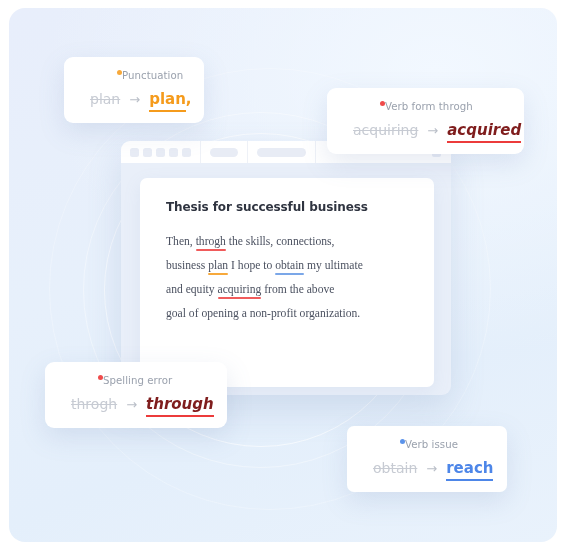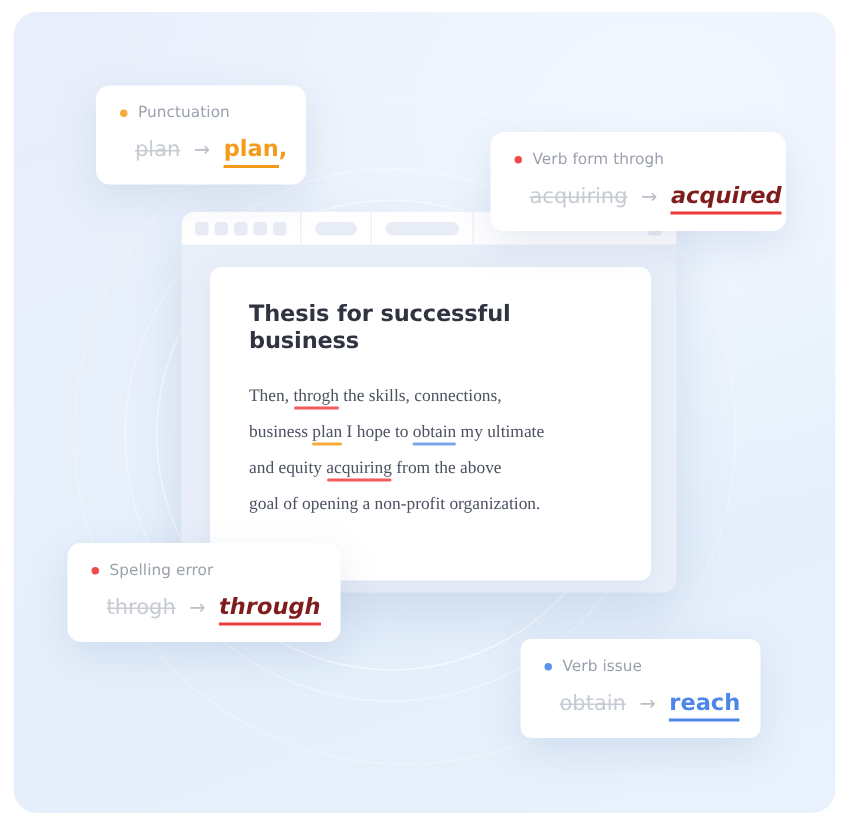--- a/index.html
+++ b/index.html
@@ -125,21 +125,21 @@
     width: 294px;
     height: 209px;
     background: #ffffff;
     border-radius: 7px;
     box-shadow: 0 5px 18px rgba(120,145,185,0.10);
     padding: 22px 26px 0 26px;
     box-sizing: border-box;
   }
   .doc-title {
     font-family: "DejaVu Sans", sans-serif;
-    font-size: 15px;
+    font-size: 12px;
     font-weight: bold;
     color: #2f3440;
     letter-spacing: -0.1px;
     margin: 0 0 16px 0;
   }
   .doc-body {
     font-size: 11.6px;
     color: #4b5160;
     line-height: 24px;
     margin: 0;
@@ -164,23 +164,22 @@
   .card {
     position: absolute;
     background: #ffffff;
     border-radius: 9px;
     box-shadow: 0 9px 26px rgba(105,130,175,0.17);
     box-sizing: border-box;
     padding: 13px 16px 15px 16px;
   }
   .card-head {
     display: flex;
-    align-items: center;
-    gap: 7px;
     margin-bottom: 9px;
+    margin-left: 37px;
   }
   .dot {
     width: 5px;
     height: 5px;
     border-radius: 50%;
     flex: 0 0 auto;
   }
   .card-label {
     font-size: 10.2px;
     color: #9aa1ad;

